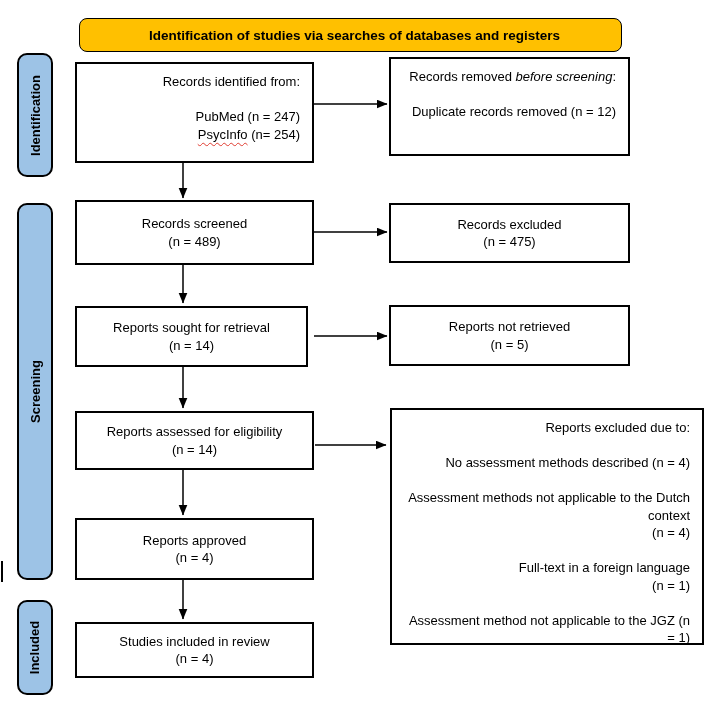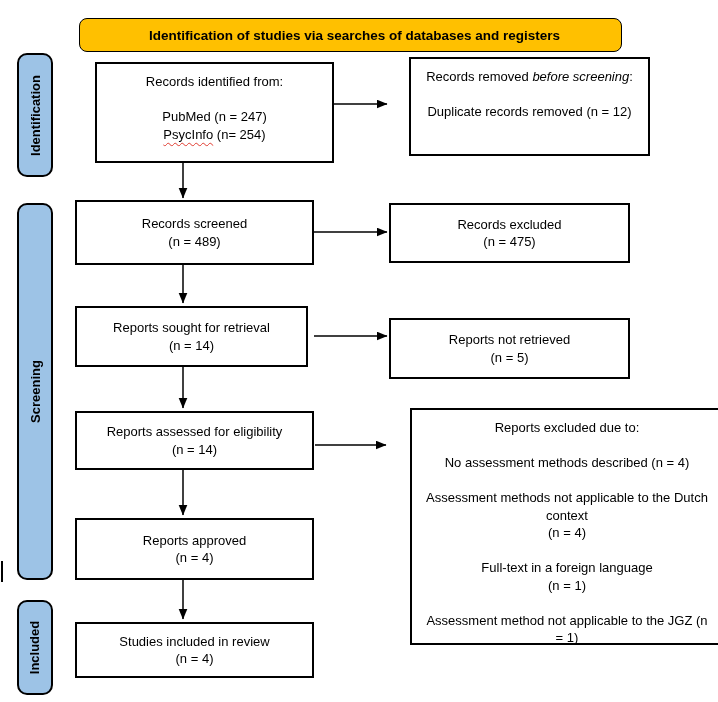--- a/index.html
+++ b/index.html
@@ -33,21 +33,21 @@
   }
   #stage-identification { left:17px; top:53px;  height:124px; }
   #stage-screening      { left:17px; top:203px; height:377px; }
   #stage-included       { left:17px; top:600px; height:95px;  }
 
   .box {
     position:absolute;
     background:#fff; border:2px solid #000;
     font-size:13px; line-height:17.5px;
   }
-  .box.leftal { padding:9px 12px; text-align:center;margin-left:20px; }
+  .box.leftal { padding:9px 12px; text-align:right; }
   .box.center {
     display:flex; flex-direction:column;
     justify-content:center; align-items:center;
     text-align:center;
   }
   .spacer { height:17.5px; }
   .pre { white-space:pre-line; }
   .para { margin:0 0 17.5px 0; }
   .para:last-child { margin-bottom:0; }
   .italic { font-style:italic; }
@@ -60,21 +60,21 @@
   }
 
   #box-identified    { left:75px;  top:62px;  width:239px; height:101px; }
   #box-screened      { left:75px;  top:200px; width:239px; height:65px;  }
   #box-sought        { left:75px;  top:306px; width:233px; height:61px;  }
   #box-assessed      { left:75px;  top:411px; width:239px; height:59px;  }
   #box-approved      { left:75px;  top:518px; width:239px; height:62px;  }
   #box-included      { left:75px;  top:622px; width:239px; height:56px;  }
   #box-removed       { left:389px; top:57px;  width:241px; height:99px;  }
   #box-excluded      { left:389px; top:203px; width:241px; height:60px;  }
-  #box-notretrieved  { left:389px; top:318px; width:241px; height:61px;  }
+  #box-notretrieved  { left:389px; top:305px; width:241px; height:61px;  }
   #box-reasons       { left:390px; top:408px; width:314px; height:237px; }
 
   #cursor-artifact {
     position:absolute; left:1px; top:561px; width:2px; height:21px; background:#000;
   }
 </style>
 </head>
 <body>
 
 <div id="canvas">

